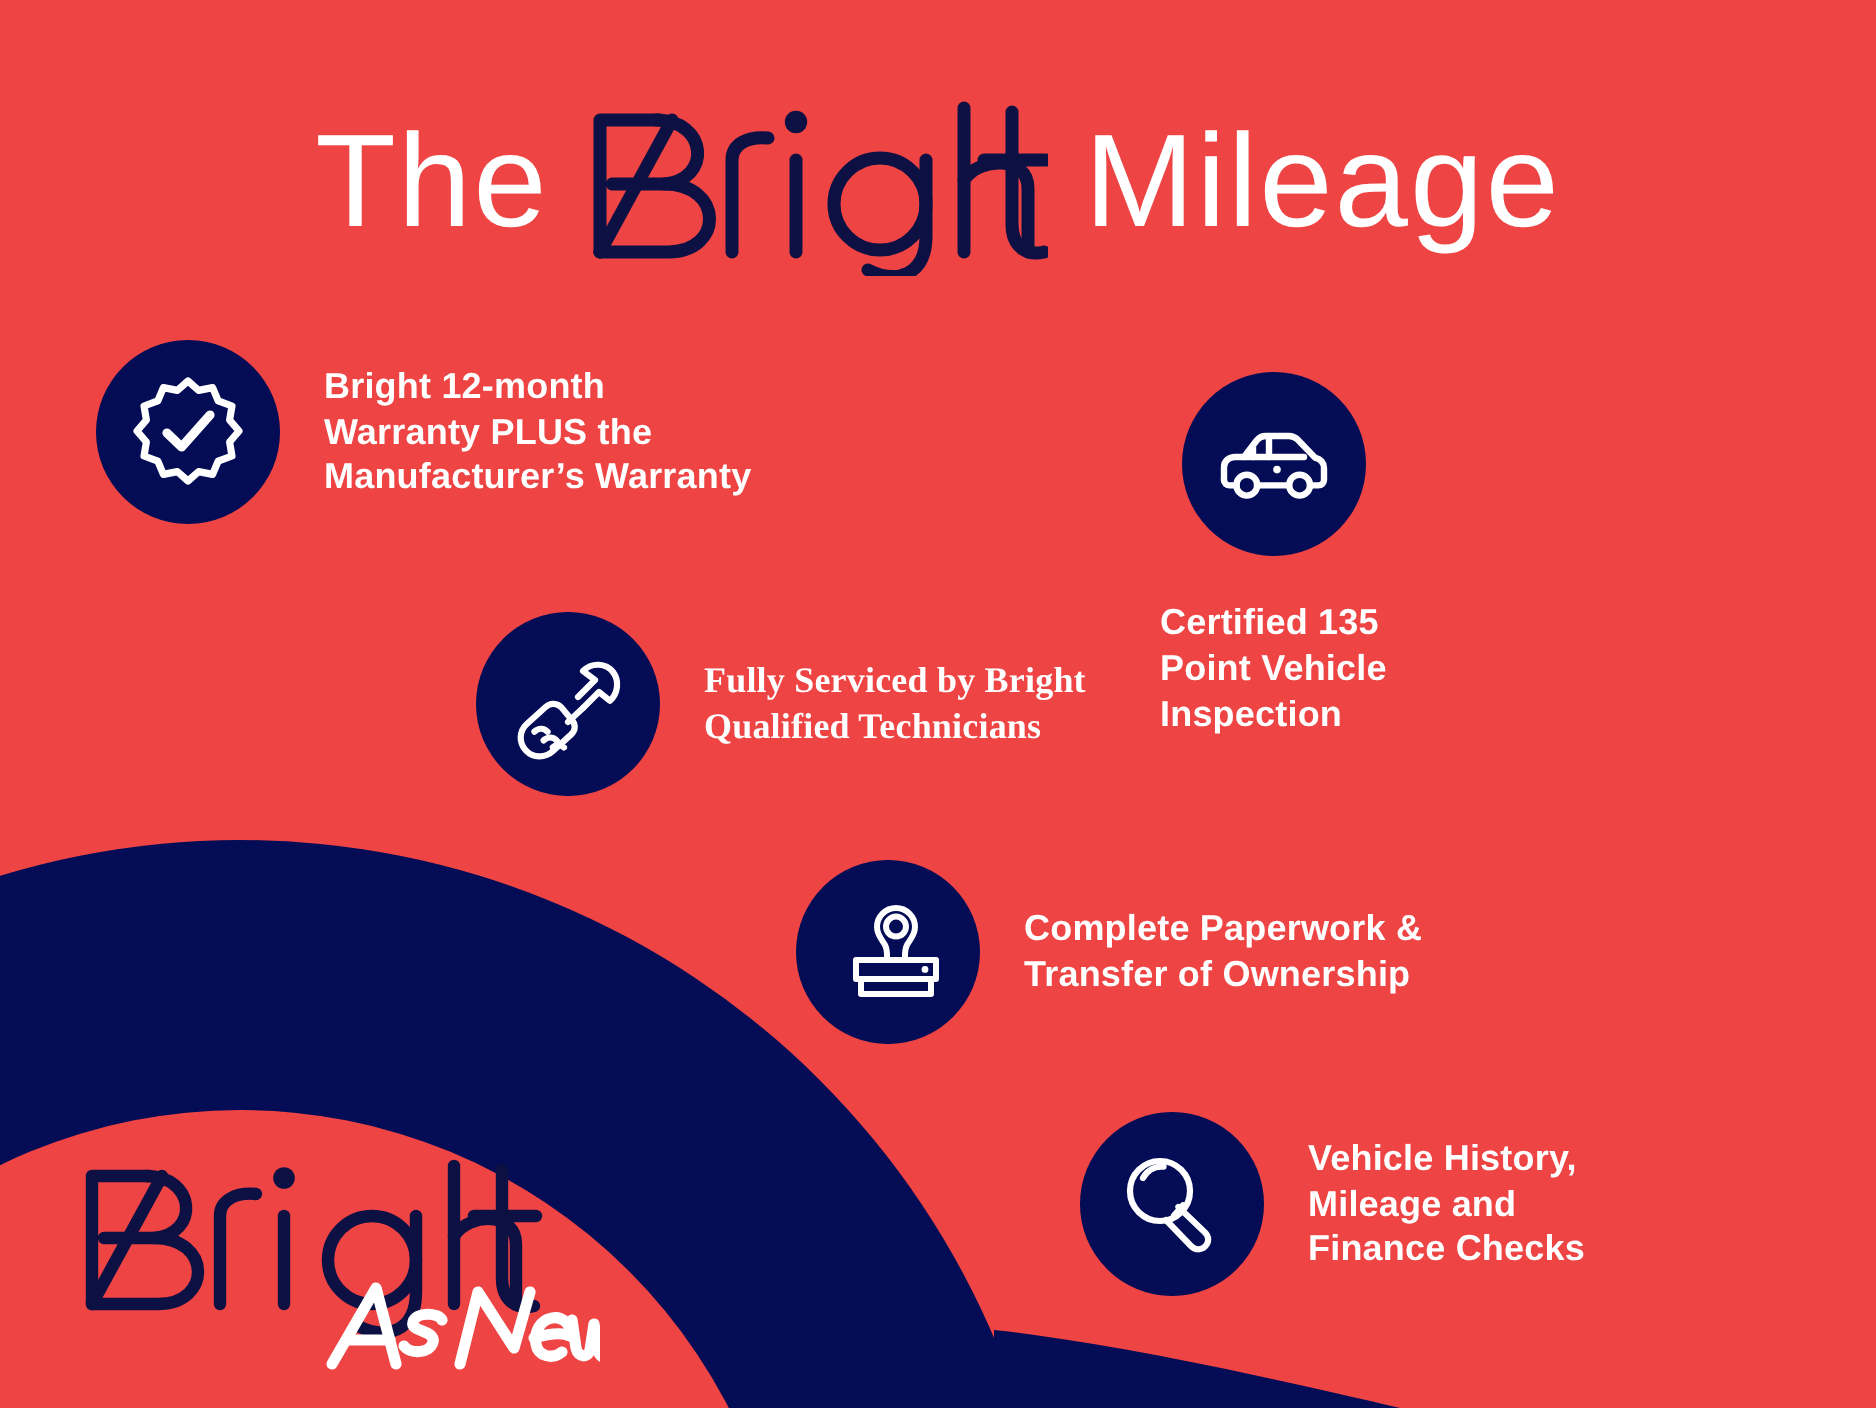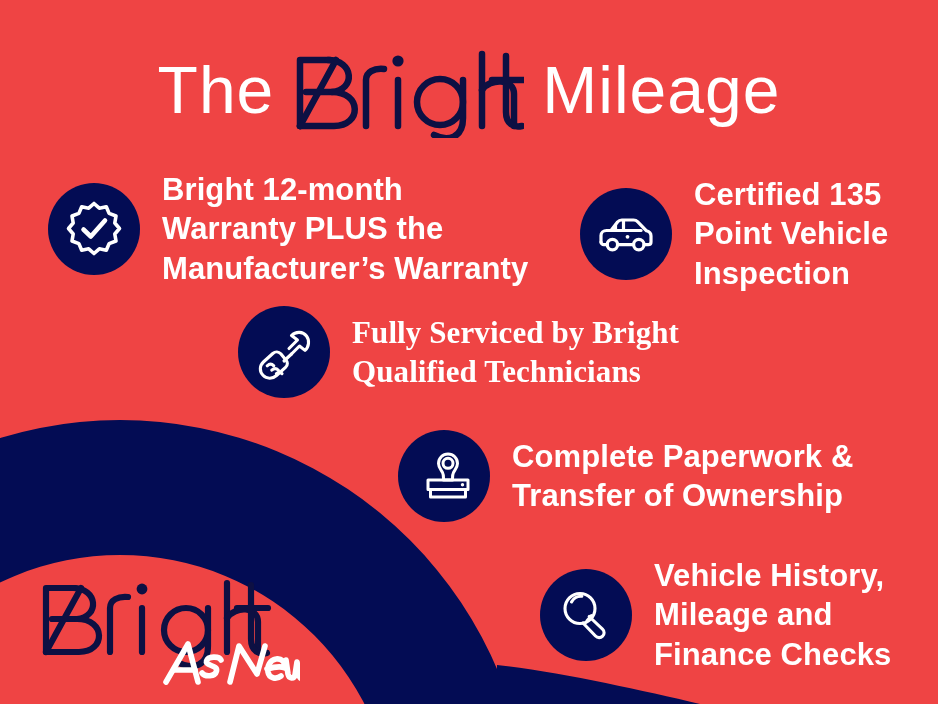--- a/index.html
+++ b/index.html
@@ -66,29 +66,29 @@
     width: 92px;
     height: 92px;
     border-radius: 50%;
     background: #030C54;
     display: flex;
     align-items: center;
     justify-content: center;
   }
   .feature-text {
     color: #ffffff;
-    font-size: 31px;
+    font-size: 18px;
     font-weight: bold;
     line-height: 1.27;
     letter-spacing: 0.1px;
     white-space: pre-line;
   }
 
   #feature-0 { left: 48px;  top: 170px; }
-  #feature-1 { left: 580px; top: 175px; }
+  #feature-1 { left: 580px; top: 186px; flex-direction: column; }
   #feature-2 { left: 238px; top: 306px; font-family: Liberation Serif, serif; }
   #feature-3 { left: 398px; top: 430px; }
   #feature-4 { left: 540px; top: 556px; }
 
   
   .brand-logo {
     position: absolute;
     left: 38px;
     top: 568px;
     z-index: 7;

